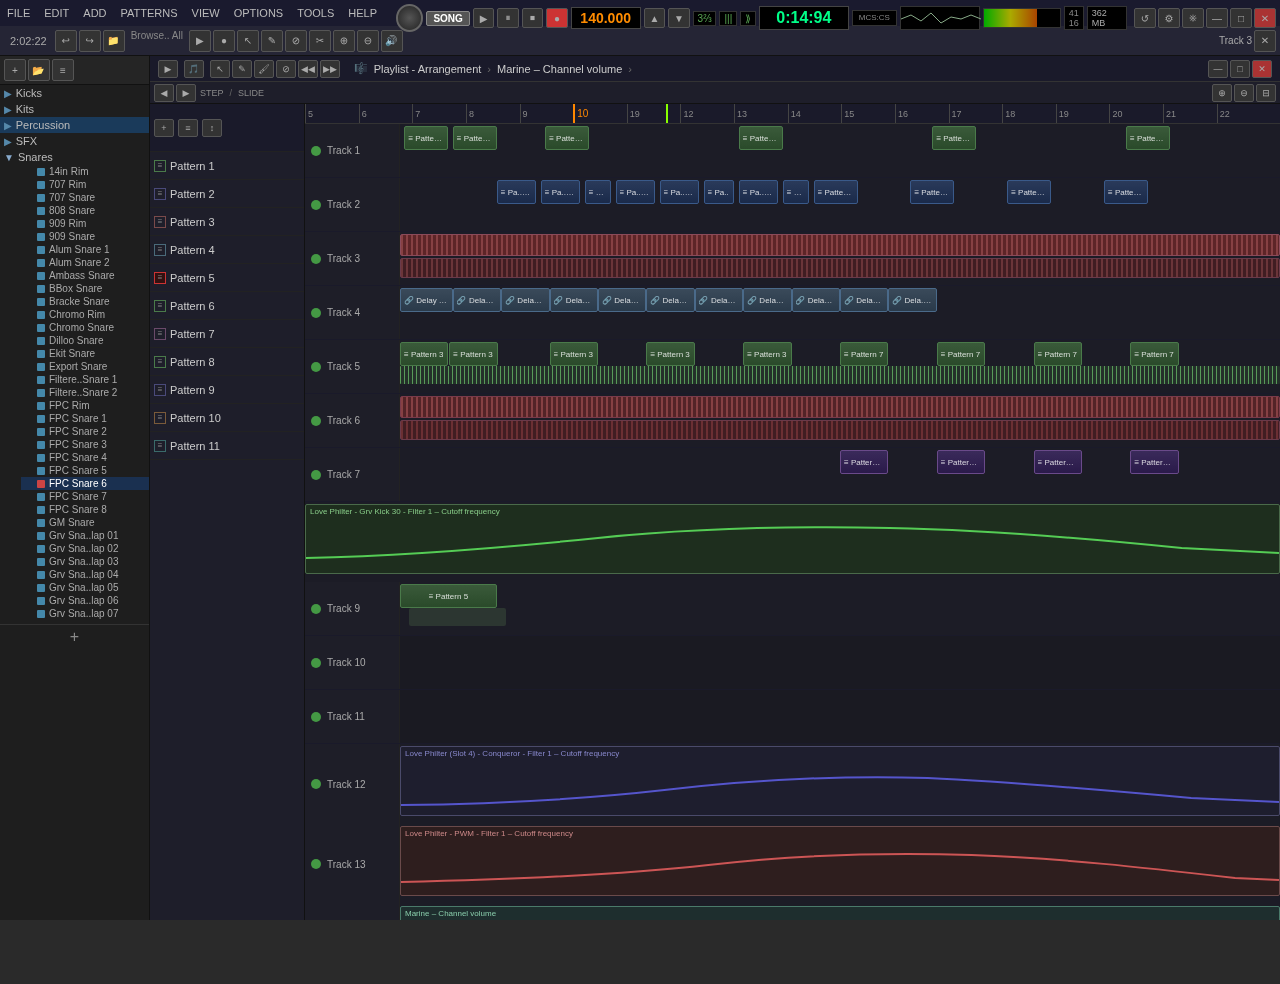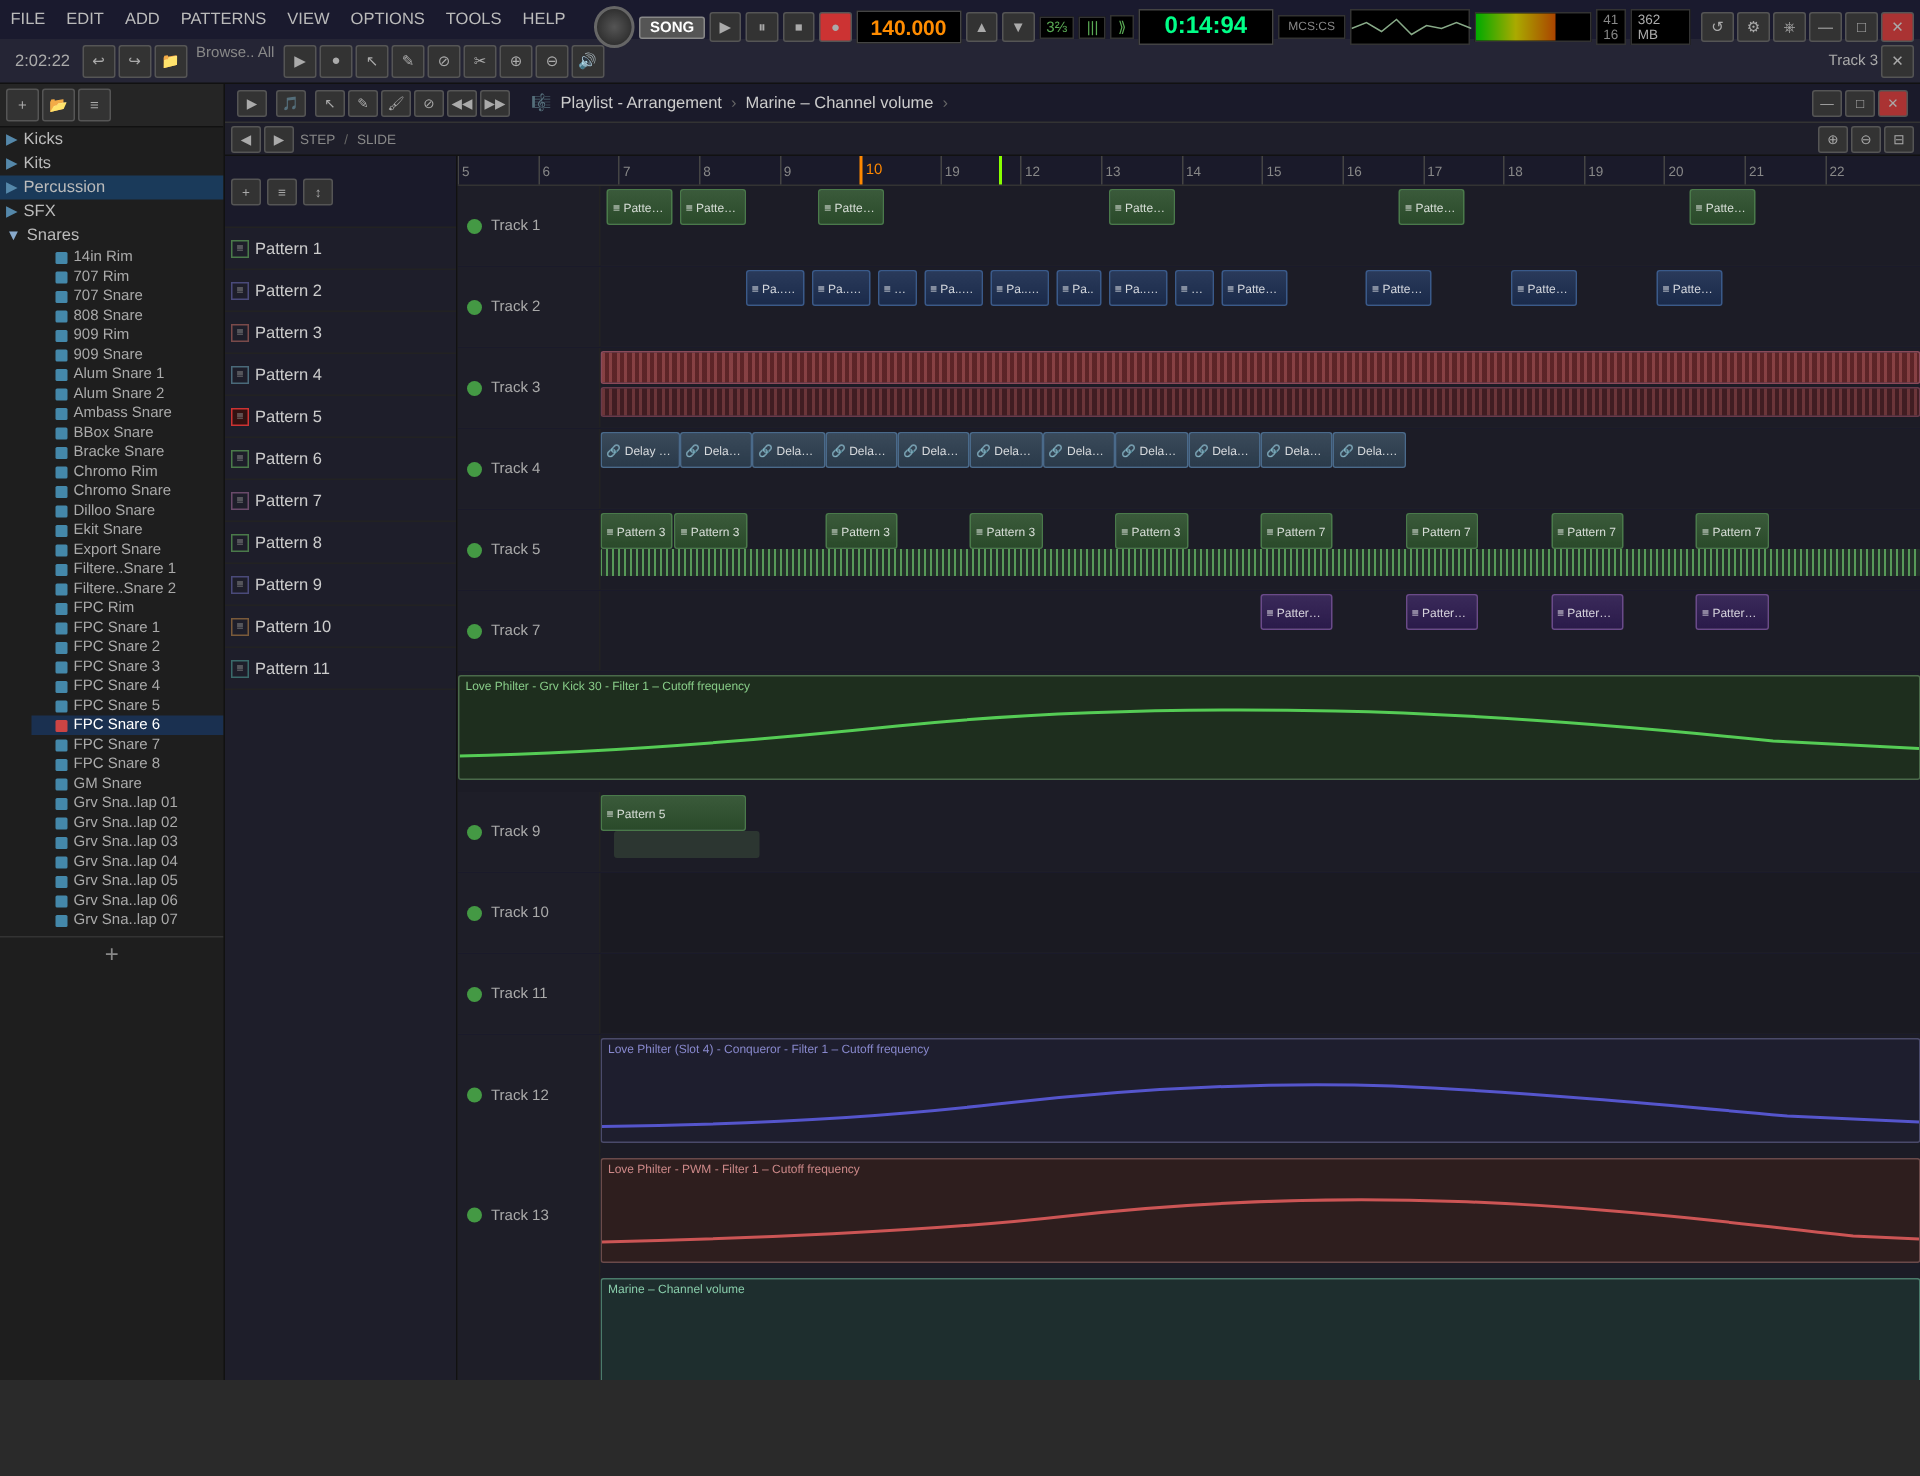--- a/index.html
+++ b/index.html
@@ -524,20 +524,30 @@
               <div class="block green" style="left:83%;width:5.5%;">
                   <span class="block-label">≡ Pattern 7</span>
                 </div>
 
               <div style="position:absolute;left:0;top:26px;width:100%;height:18px;background:rgba(50,80,50,0.4);border-radius:1px;overflow:hidden;">
                 <div style="height:100%;background:repeating-linear-gradient(90deg,rgba(100,180,100,0.8) 0px,rgba(100,180,100,0.8) 1px,transparent 1px,transparent 4px);"></div>
               </div>
             </div>
           </div>
 
+          <div class="track-row">
+            <div class="track-label">
+              <div class="track-dot"></div>
+              <span>Track 6</span>
+            </div>
+            <div class="track-content" style="position:relative;">
+              <div style="position:absolute;left:0;top:2px;width:100%;height:22px;background:repeating-linear-gradient(90deg,rgba(180,80,80,0.7) 0px,rgba(180,80,80,0.7) 2px,rgba(120,40,40,0.6) 2px,rgba(120,40,40,0.6) 5px);border:1px solid #7a3a4a;border-radius:2px;"></div>
+              <div style="position:absolute;left:0;top:26px;width:100%;height:20px;background:repeating-linear-gradient(90deg,rgba(160,60,60,0.6) 0px,rgba(160,60,60,0.6) 2px,rgba(100,30,30,0.5) 2px,rgba(100,30,30,0.5) 5px);border:1px solid #6a3a4a;border-radius:2px;"></div>
+            </div>
+          </div>
 
           <div class="track-row">
             <div class="track-label">
               <div class="track-dot"></div>
               <span>Track 7</span>
             </div>
             <div class="track-content" style="position:relative;">
               <div class="block purple" style="left:50%;width:5.5%;">
                   <span class="block-label">≡ Pattern 10</span>
                 </div>
@@ -563,21 +573,21 @@
               </div>
             </div>
           </div>
 
           <div class="track-row">
             <div class="track-label">
               <div class="track-dot"></div>
               <span>Track 9</span>
             </div>
             <div class="track-content" style="position:relative;">
-              <div class="block green" style="left:0%;width:11%;">
+              <div class="block green" style="left:0%;width:11%;justify-content:center;">
                   <span class="block-label">≡ Pattern 5</span>
                 </div>
               <div style="position:absolute;left:1%;top:26px;width:11%;height:18px;background:rgba(60,80,60,0.5);border-radius:2px;"></div>
             </div>
           </div>
 
           <div class="track-row">
             <div class="track-label">
               <div class="track-dot"></div>
               <span>Track 10</span>

